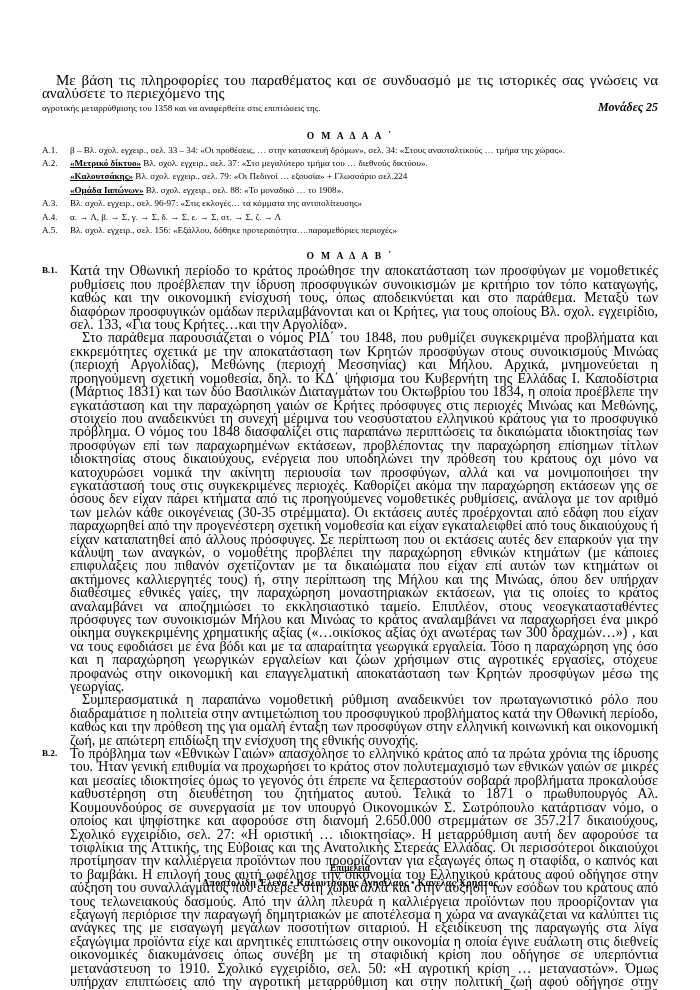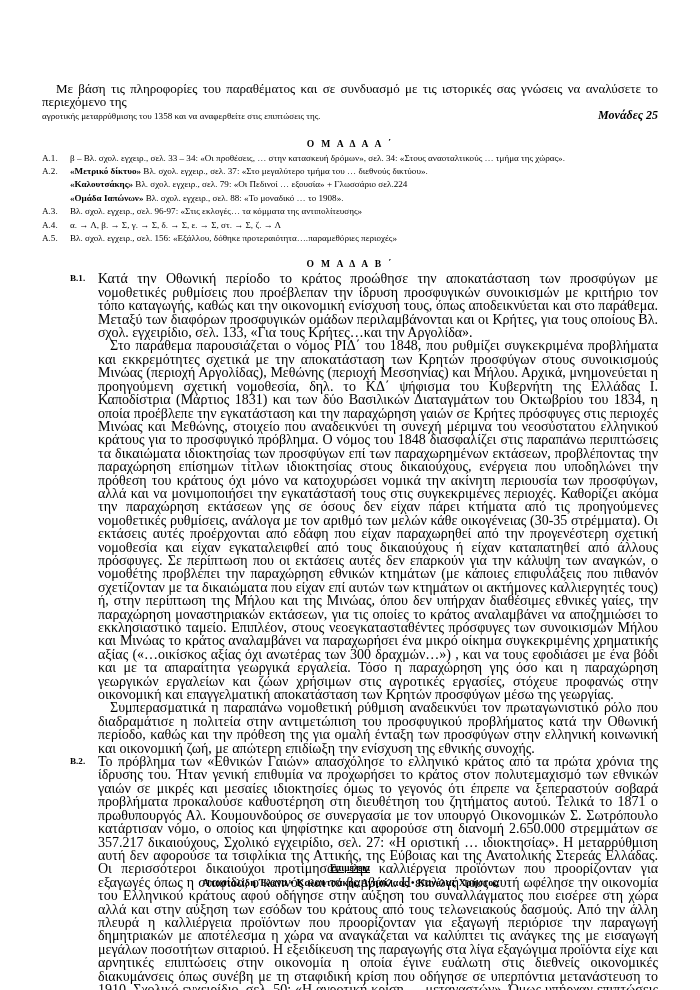--- a/index.html
+++ b/index.html
@@ -26,25 +26,25 @@
   }
   .content {
     position: absolute;
     left: 42px;
     top: 74px;
     width: 616px;
   }
 
   
   .intro {
-    font-size: 13px;
+    font-size: 15px;
     line-height: 13.2px;
     text-align: justify;
     text-justify: inter-word;
-    margin: 8px 0 1px 0;
+    margin: 0 0 1px 0;
     text-indent: 14px;
   }
   .intro-line2 {
     font-size: 9.1px;
     line-height: 13.2px;
     margin: 0;
     display: flex;
     justify-content: space-between;
     align-items: baseline;
   }
@@ -92,29 +92,29 @@
     flex: 1 1 auto;
   }
   .sub-line {
     font-size: 9.1px;
     line-height: 13.4px;
     margin: 0;
     padding-left: 28px;
   }
   .bq {
     font-weight: bold;
+    text-decoration: underline;
   }
 
   
   .b-row {
     display: flex;
     align-items: flex-start;
     font-size: 9.1px;
     line-height: 13.4px;
-    margin-left: 28px;
   }
   .b-label {
     font-weight: bold;
     flex: 0 0 28px;
     white-space: nowrap;
   }
   .b-body {
     flex: 1 1 auto;
   }
   .para {

